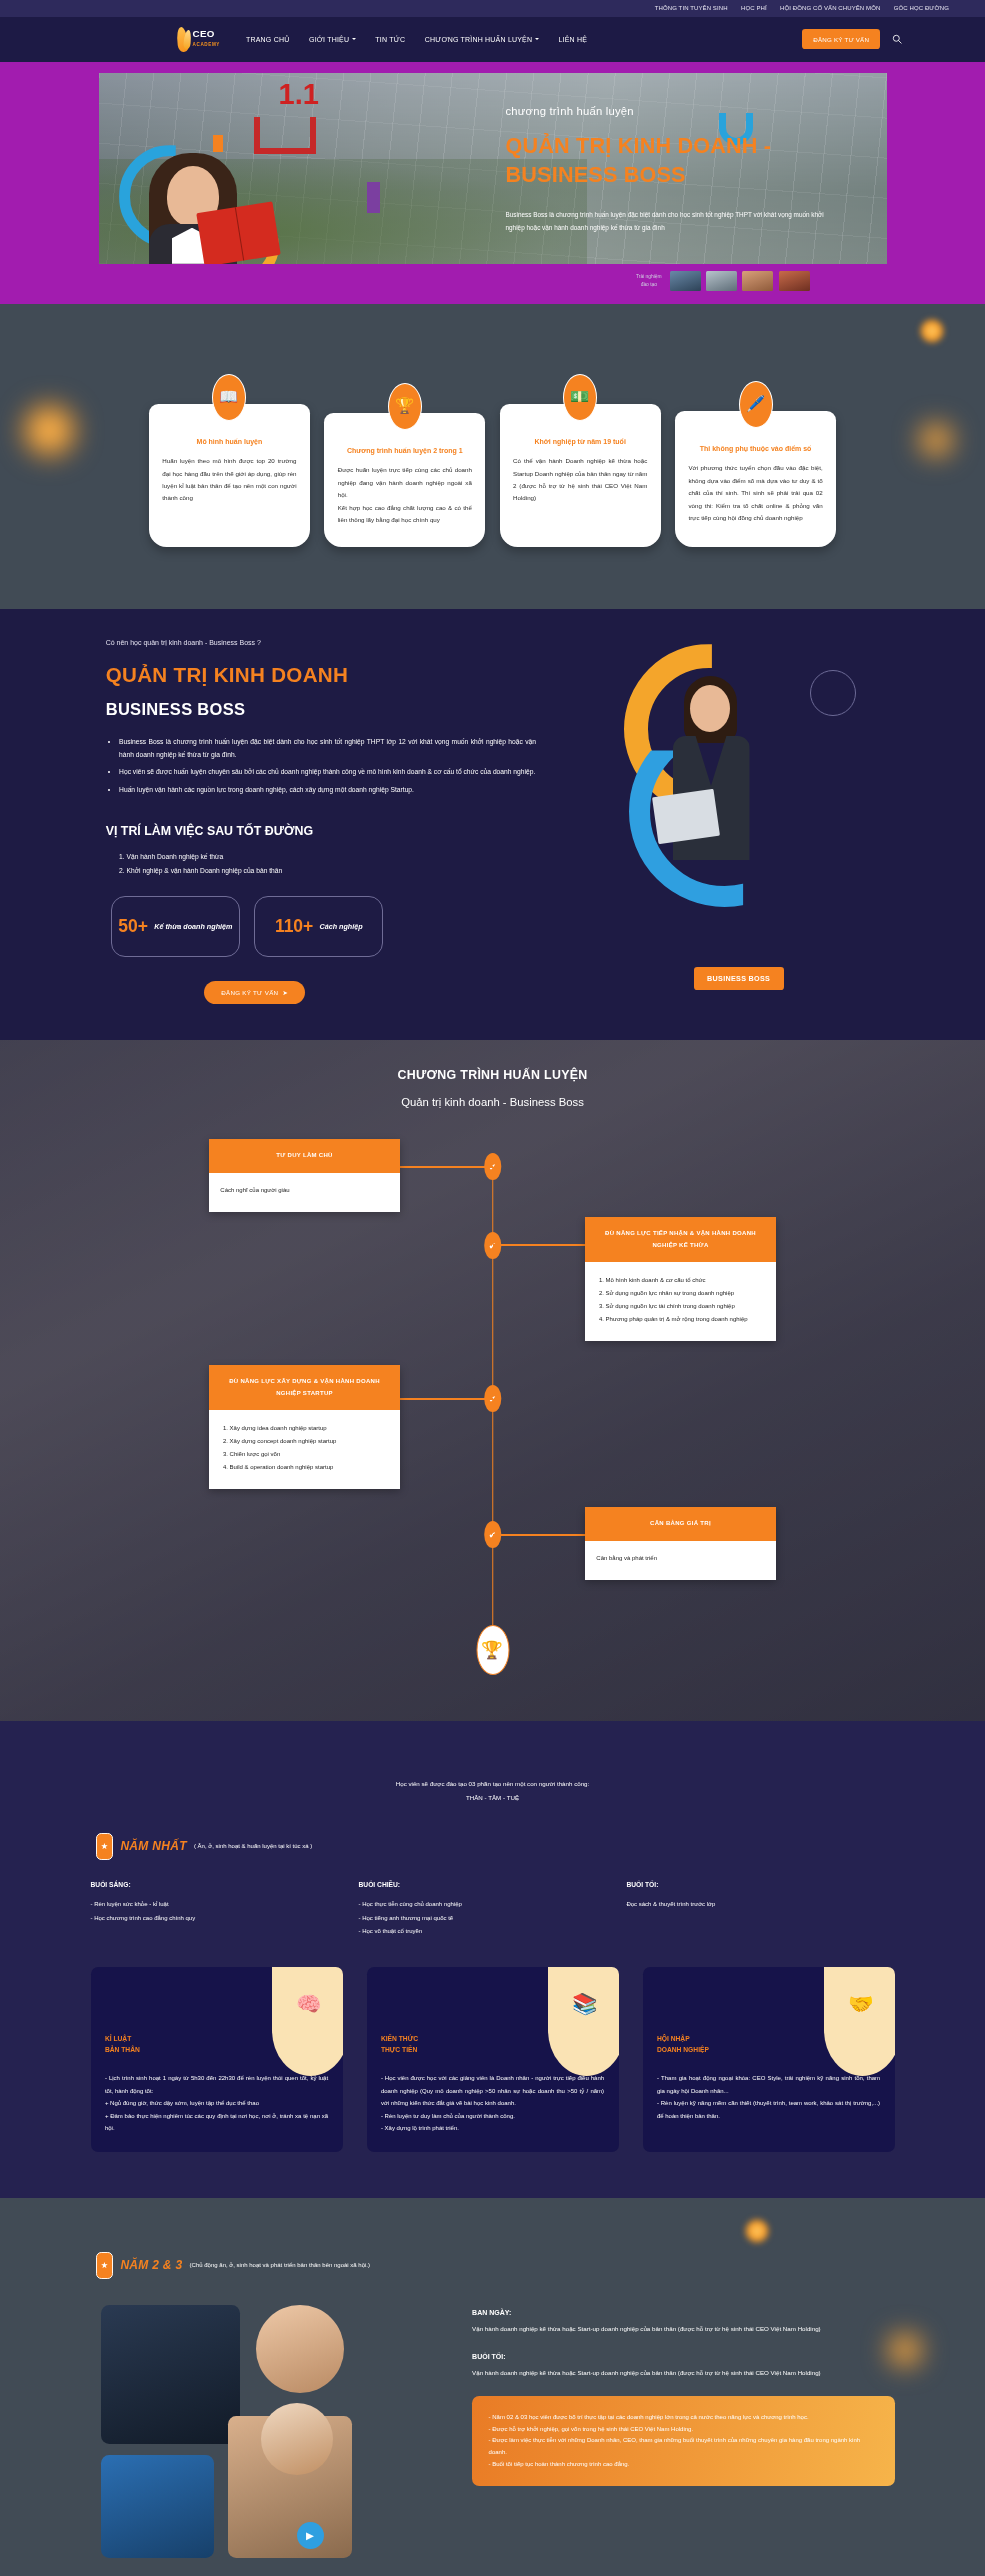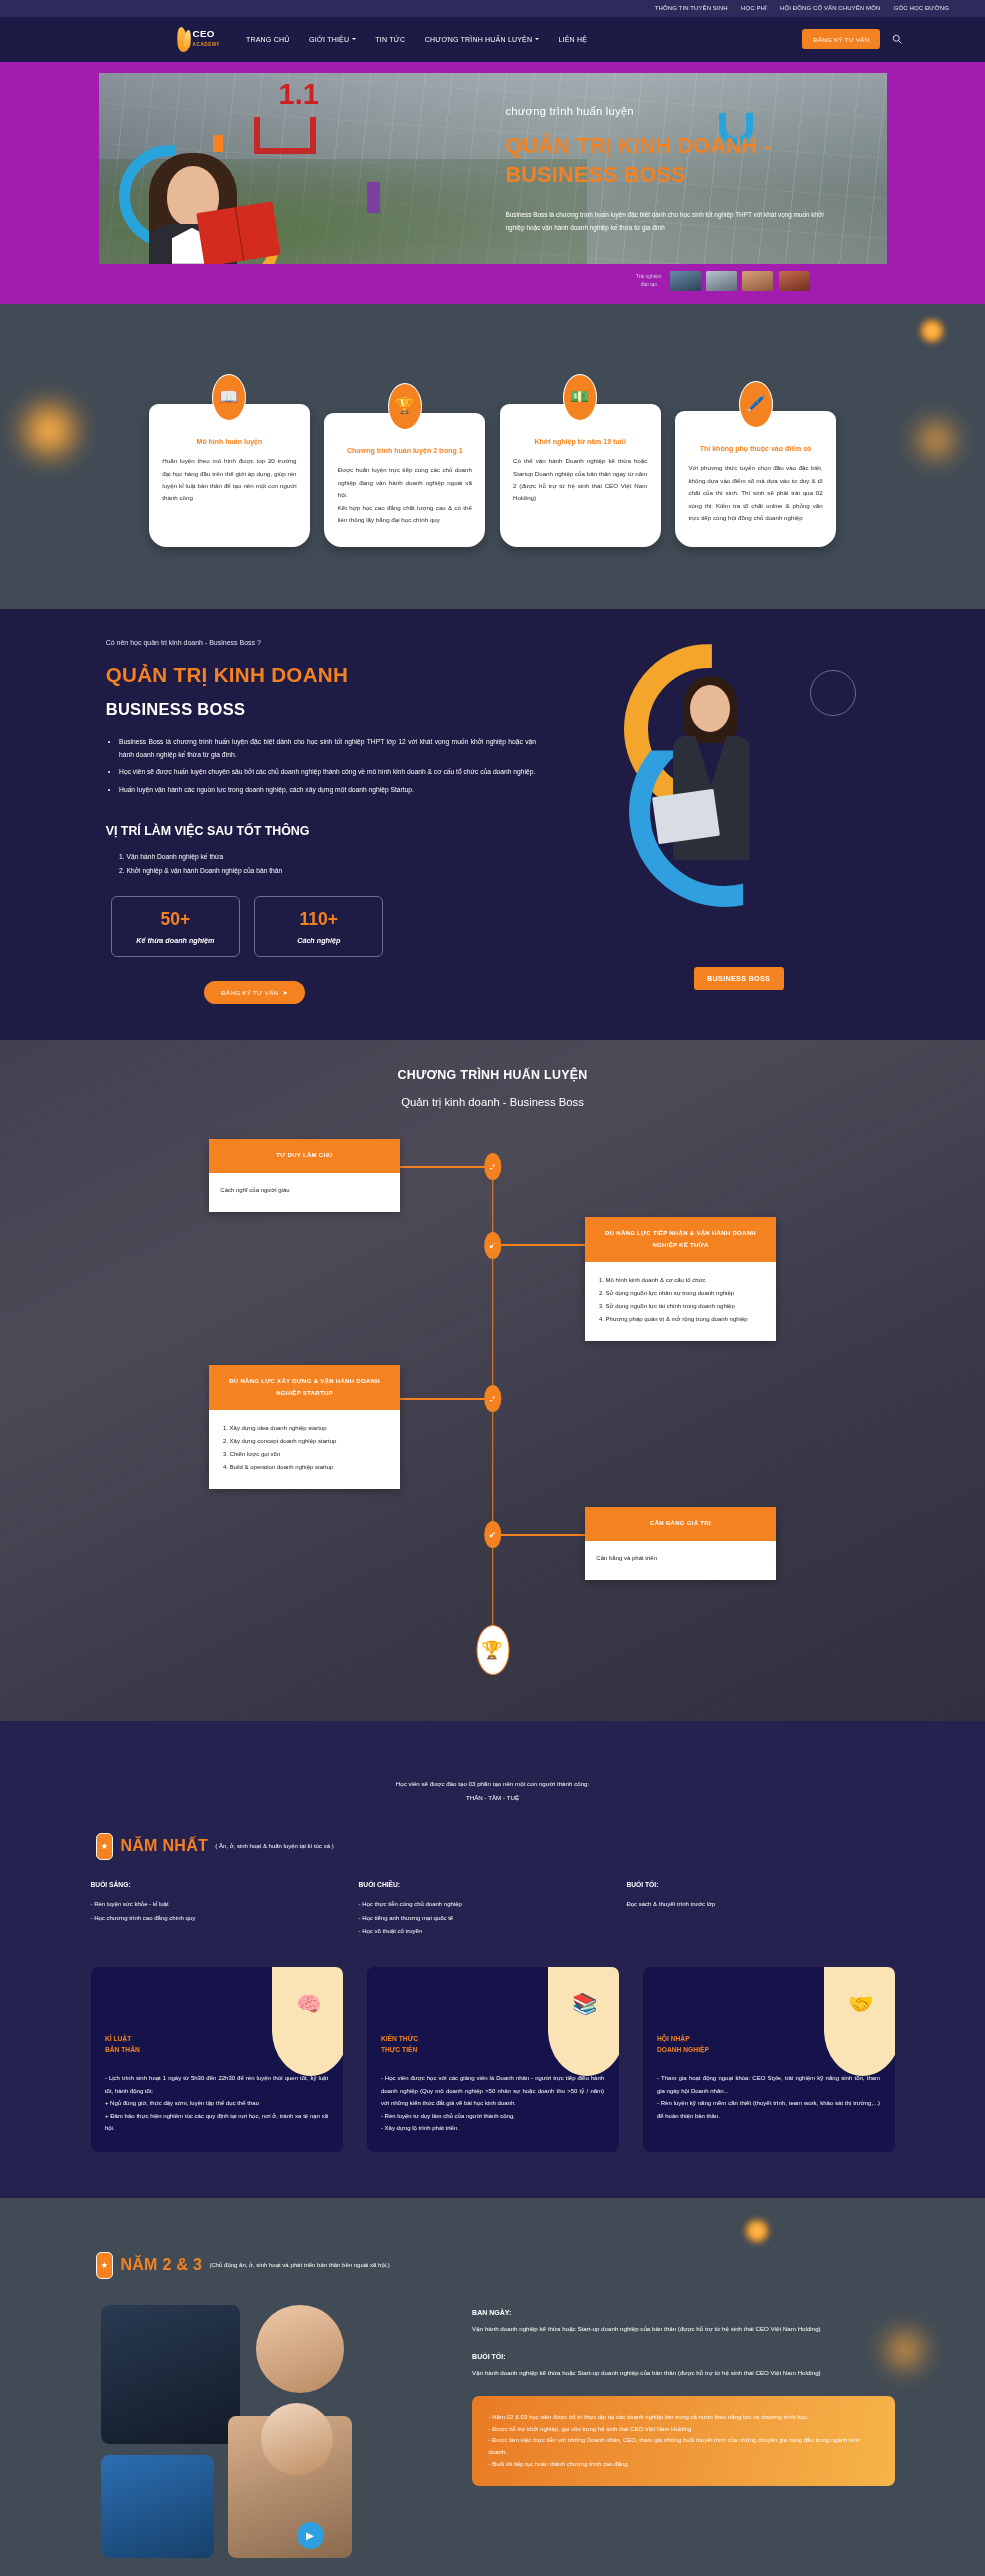--- a/index.html
+++ b/index.html
@@ -127,22 +127,22 @@
   .q-eyebrow { font-size: 7px; color:#e4e2f0;}
   .q-h1 { font-size: 20.6px; font-weight: 800; color:#f58220; margin-top: 16.5px; letter-spacing:0.3px;}
   .q-h2 { font-size: 16.5px; font-weight: 800; color:#fff; margin-top: 13.4px; letter-spacing:0.3px;}
   .q-list { margin-top: 15.5px; padding-left: 13.4px;}
   .q-list li { font-size: 6.7px; line-height: 2.0; margin-bottom: 4.1px; text-align: justify; padding-right: 15.5px;}
   .q-h3 { font-size: 12.4px; font-weight: 800; color:#fff; margin-top: 28px;}
   .q-ol { margin-top: 11.3px; padding-left: 13.4px; list-style:none;}
   .q-ol li { font-size: 6.7px; line-height: 2.1;}
   .stat-row { display:flex; gap: 14.4px; margin-top: 18.5px; padding-left: 5.2px;}
   .stat {
-    width: 129px; height: 61px; border: 0.5px solid #6f6c96; border-radius: 6px;
-    display:flex; flex-direction:column; align-items:center; justify-content:center; gap:6.2px;
+    width: 129px; height: 61px; border: 0.5px solid #6f6c96; border-radius: 14px;
+    display:flex; align-items:center; justify-content:center; gap:6.2px;
   }
   .stat .num { font-size: 17.5px; font-weight: 800; color:#f58220;}
   .stat .lbl { font-size: 7.2px; font-weight: 700; font-style: italic; color:#fff;}
   .q-cta { margin-top: 24px; margin-left: 98px;}
   .pill {
     display:inline-flex; align-items:center; gap:4.1px; background:#f58220; color:#fff;
     border:none; border-radius: 13.4px; padding: 7.7px 17.5px; font-size: 6.2px; letter-spacing:0.3px; cursor:pointer;
   }
   .qtkd-right { flex:1; position:relative; min-height: 268px;}
   .qr-circle-orange { position:absolute; right: 93px; top: 5.2px; width: 170px; height:170px; border-radius:50%;
@@ -180,21 +180,21 @@
   .trophy { position:absolute; left: 50%; transform: translateX(-50%); bottom: 0; width: 33px; height: 50px;
      border-radius: 50%; background:#fff; border: 1.5px solid #f58220; display:flex; align-items:center; justify-content:center; font-size: 17.5px;}
 
   
   .sec-route { background:#252250; padding: 33px 0 46px;}
   .lt-title { text-align:center; font-size: 12.4px; font-weight:700; letter-spacing:0.3px;}
   .lt-sub { text-align:center; font-size: 6.2px; margin-top: 23px; line-height: 2.3;}
   .year-head { width: 804px; margin: 27px auto 0; display:flex; align-items:center; gap: 7.2px; padding-left: 5.2px;}
   .star-box { width: 17.5px; height: 27px; border-radius: 5.2px; background:#f58220; border:1px solid #fff7ef;
       display:flex; align-items:center; justify-content:center; color:#fff; font-size:8.2px;}
-  .year-name { font-size: 16px; font-weight: 800; color:#f58220; letter-spacing:0.3px;}
+  .year-name { font-size: 12px; font-weight: 800; color:#f58220; letter-spacing:0.3px;font-style:italic;}
   .year-note { font-size: 6px; color:#fff;}
   .slots { width: 804px; margin: 21.6px auto 0; display:flex; gap: 0;}
   .slot { width: 33.33%;}
   .slot h4 { font-size: 6.7px; font-weight: 800; margin-bottom: 10.3px;}
   .slot p { font-size: 6px; line-height: 2.2;}
   .tcards { width: 804px; margin: 29px auto 0; display:flex; gap: 24px;}
   .tcard { flex:1; background:#16134a; border-radius: 7.2px; position:relative; overflow:hidden; min-height: 185px; padding: 68px 14.4px 15.5px;}
   .tcard .blob { position:absolute; right: -6.2px; top: -9.3px; width: 77px; height: 118px; background:#fae3b4; border-radius: 0 0 52px 52px/0 0 62px 62px;}
   .tcard .ic { position:absolute; right: 20.6px; top: 25px; font-size: 20.6px; color:#f58220; z-index:2;}
   .tcard .tt { color:#f58220; font-weight:800; font-size: 6.7px; line-height:1.7; position:absolute; left: 14.4px; top: 66px;}
@@ -338,21 +338,21 @@
     <div class="qtkd-wrap">
       <div class="qtkd-left">
         <div class="q-eyebrow">Có nên học quản trị kinh doanh - Business Boss ?</div>
         <div class="q-h1">QUẢN TRỊ KINH DOANH</div>
         <div class="q-h2">BUSINESS BOSS</div>
         <ul class="q-list">
           <li>Business Boss là chương trình huấn luyện đặc biệt dành cho học sinh tốt nghiệp THPT lớp 12 với khát vọng muốn khởi nghiệp hoặc vận hành doanh nghiệp kế thừa từ gia đình.</li>
           <li>Học viên sẽ được huấn luyện chuyên sâu bởi các chủ doanh nghiệp thành công về mô hình kinh doanh &amp; cơ cấu tổ chức của doanh nghiệp.</li>
           <li>Huấn luyện vận hành các nguồn lực trong doanh nghiệp, cách xây dựng một doanh nghiệp Startup.</li>
         </ul>
-        <div class="q-h3">VỊ TRÍ LÀM VIỆC SAU TỐT THÔNG</div>
+        <div class="q-h3">VỊ TRÍ LÀM VIỆC SAU TỐT ĐƯỜNG</div>
         <ul class="q-ol">
           <li>1. Vận hành Doanh nghiệp kế thừa</li>
           <li>2. Khởi nghiệp &amp; vận hành Doanh nghiệp của bản thân</li>
         </ul>
         <div class="stat-row">
           <div class="stat">
             <span class="num">50+</span>
             <span class="lbl">Kế thừa doanh nghiệm</span>
           </div>
           <div class="stat">

